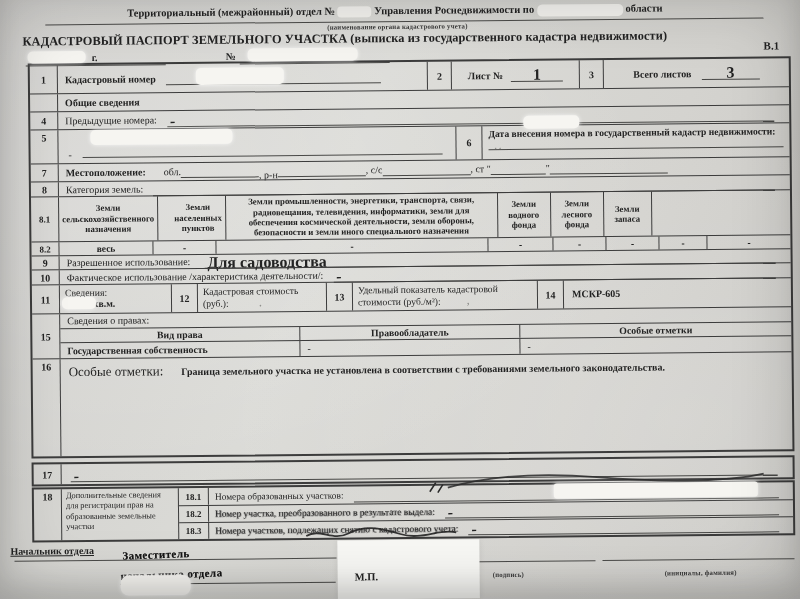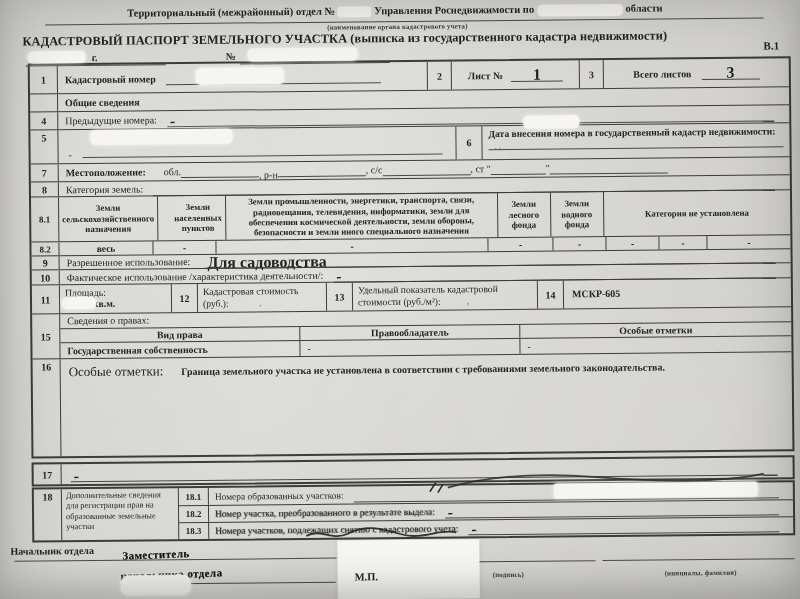--- a/index.html
+++ b/index.html
@@ -142,23 +142,23 @@
         <span class="lab" style="font-weight:400;">Категория земель:</span>
         <span class="fl"></span>
       </div>
     </div>
 
     <div class="row" style="height:45px;">
       <div class="cell num br" style="font-size:9px;">8.1</div>
       <div class="cell br ctr colhead" style="flex:0 0 94px;">Земли сельскохозяйственного назначения</div>
       <div class="cell br ctr colhead" style="flex:0 0 63px;padding-left:16px;">Земли населенных пунктов</div>
       <div class="cell br ctr colhead" style="flex:0 0 272px;">Земли промышленности, энергетики, транспорта, связи, радиовещания, телевидения, информатики, земли для обеспечения космической деятельности, земли обороны, безопасности и земли иного специального назначения</div>
+      <div class="cell br ctr colhead" style="flex:0 0 53px;">Земли водного фонда</div>
       <div class="cell br ctr colhead" style="flex:0 0 53px;">Земли лесного фонда</div>
-      <div class="cell br ctr colhead" style="flex:0 0 53px;">Земли водного фонда</div>
-      <div class="cell ctr colhead" style="flex:1;">Категория не установлена</div>
+      <div class="cell br ctr colhead" style="flex:0 0 48px;">Земли запаса</div>
     </div>
 
     <div class="row" style="height:14px;font-size:9.5px;">
       <div class="cell num br" style="font-size:9px;">8.2</div>
       <div class="cell br ctr" style="flex:0 0 94px;">весь</div>
       <div class="cell br ctr" style="flex:0 0 63px;">-</div>
       <div class="cell br ctr" style="flex:0 0 272px;">-</div>
       <div class="cell br ctr" style="flex:0 0 65px;">-</div>
       <div class="cell br ctr" style="flex:0 0 53px;">-</div>
       <div class="cell br ctr" style="flex:0 0 53px;">-</div>
@@ -182,21 +182,21 @@
         <span class="lab" style="font-weight:400;">Фактическое использование /характеристика деятельности/:</span>
         <span class="fl">
               <span>-</span>
             </span>
       </div>
     </div>
 
     <div class="row" style="height:29px;">
       <div class="cell num br">11</div>
       <div class="cell br" style="flex:0 0 112px;padding:2px 5px;">
-        <div style="font-size:9.8px;font-weight:400;">Площадь:</div>
+        <div style="font-size:9.8px;font-weight:400;">Сведения:</div>
         <div style="padding-left:22px;font-size:9.8px;">
           <span class="faint">·</span>
           <span>кв.м.</span>
         </div>
       </div>
       <div class="cell num br" style="flex:0 0 26px;width:26px;">12</div>
       <div class="cell br" style="flex:0 0 129px;padding:2px 5px;font-size:9.6px;font-weight:400;line-height:1.2;">
         <div>Кадастровая стоимость</div>
         <div><span>(руб.):</span> <span class="faint" style="margin-left:28px;">.</span></div>
       </div>
@@ -294,21 +294,21 @@
   <div class="wo" style="left:118px;top:573px;width:70px;height:20px;border-radius:8px;"></div>
 
   <svg class="hand" style="left:420px;top:470px;" width="350" height="28" viewBox="0 0 350 28">
     <path d="M8,22 l6,-9 M16,23 l5,-8" stroke="#2a2a2a" stroke-width="1.6" fill="none"></path>
     <path d="M26,18 C70,6 120,4 175,9 S300,16 342,7" stroke="#2a2a2a" stroke-width="1.8" fill="none" opacity="0.85"></path>
   </svg>
   <svg class="hand" style="left:300px;top:524px;" width="160" height="16" viewBox="0 0 160 16">
     <path d="M4,11 c14,-8 26,6 42,-2 s30,-6 52,1 s40,-6 56,-1" stroke="#242424" stroke-width="1.8" fill="none" opacity="0.9"></path>
   </svg>
 
-  <div class="abs" style="left:8px;top:542px;font-size:10px;">Начальник отдела</div>
+  <div class="abs" style="left:8px;top:542px;font-size:10px;text-decoration:underline;">Начальник отдела</div>
   <div class="rule" style="left:12px;top:557px;width:322px;"></div>
   <div class="abs stamp" style="left:120px;top:546px;font-size:11px;">Заместитель</div>
   <div class="abs stamp" style="left:118px;top:566px;font-size:11px;">начальника отдела</div>
   <div class="rule" style="left:118px;top:581px;width:215px;"></div>
 
   <div class="rule" style="left:455px;top:562px;width:138px;"></div>
   <div class="worect" style="left:335px;top:540px;width:142px;height:59px;"></div>
   <div class="abs" style="left:352px;top:571px;font-size:10.5px;z-index:7;">М.П.</div>
   <div class="abs small" style="left:490px;top:572px;">(подпись)</div>
   <div class="rule" style="left:600px;top:562px;width:192px;"></div>

